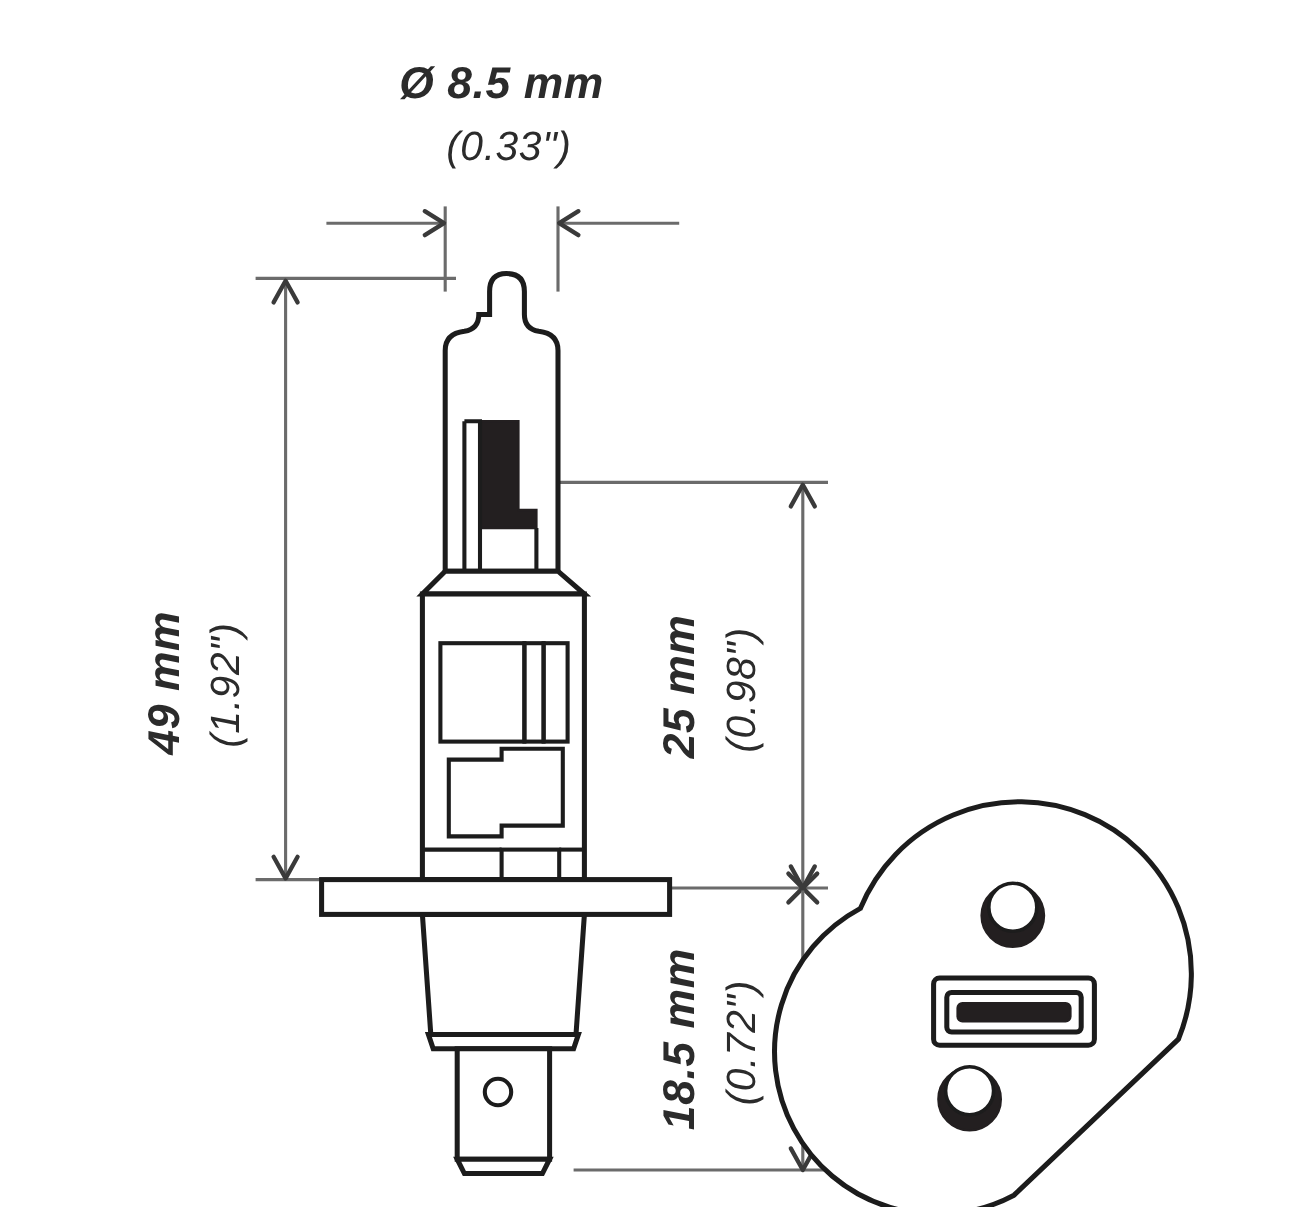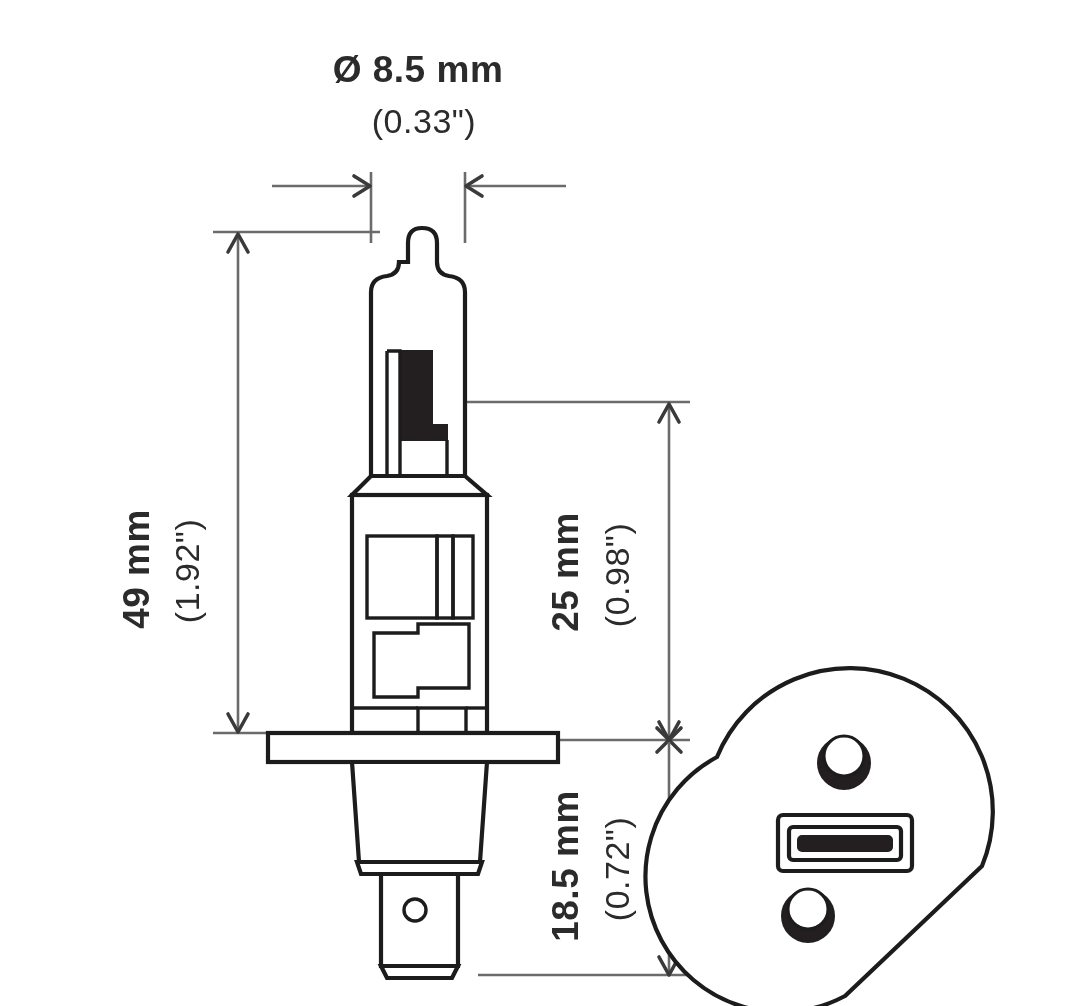--- a/index.html
+++ b/index.html
@@ -13,20 +13,21 @@
     font-family: "Liberation Sans", sans-serif;
     overflow: hidden;
     position: relative;
   }
   #drawing-root {
     position: absolute;
     left: 0;
     top: 0;
     width: 1079px;
     height: 1006px;
+    font-style: italic;
   }
   svg.diagram {
     display: block;
     width: 1079px;
     height: 1006px;
     background: #ffffff;
   }
   text {
     font-family: "Liberation Sans", sans-serif;
     fill: #2b2b2b;

